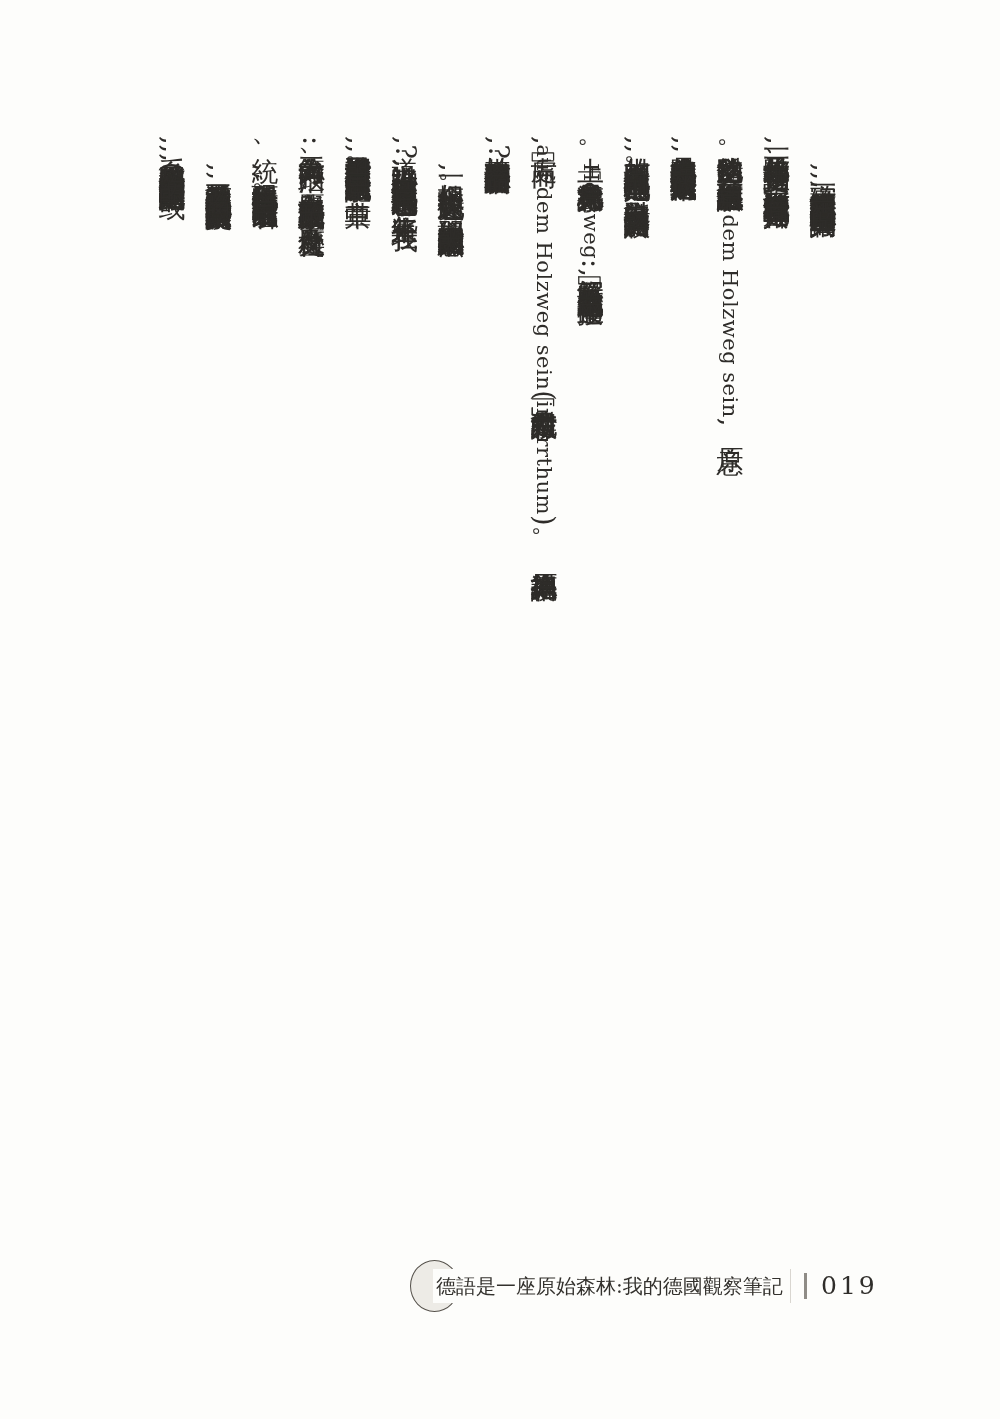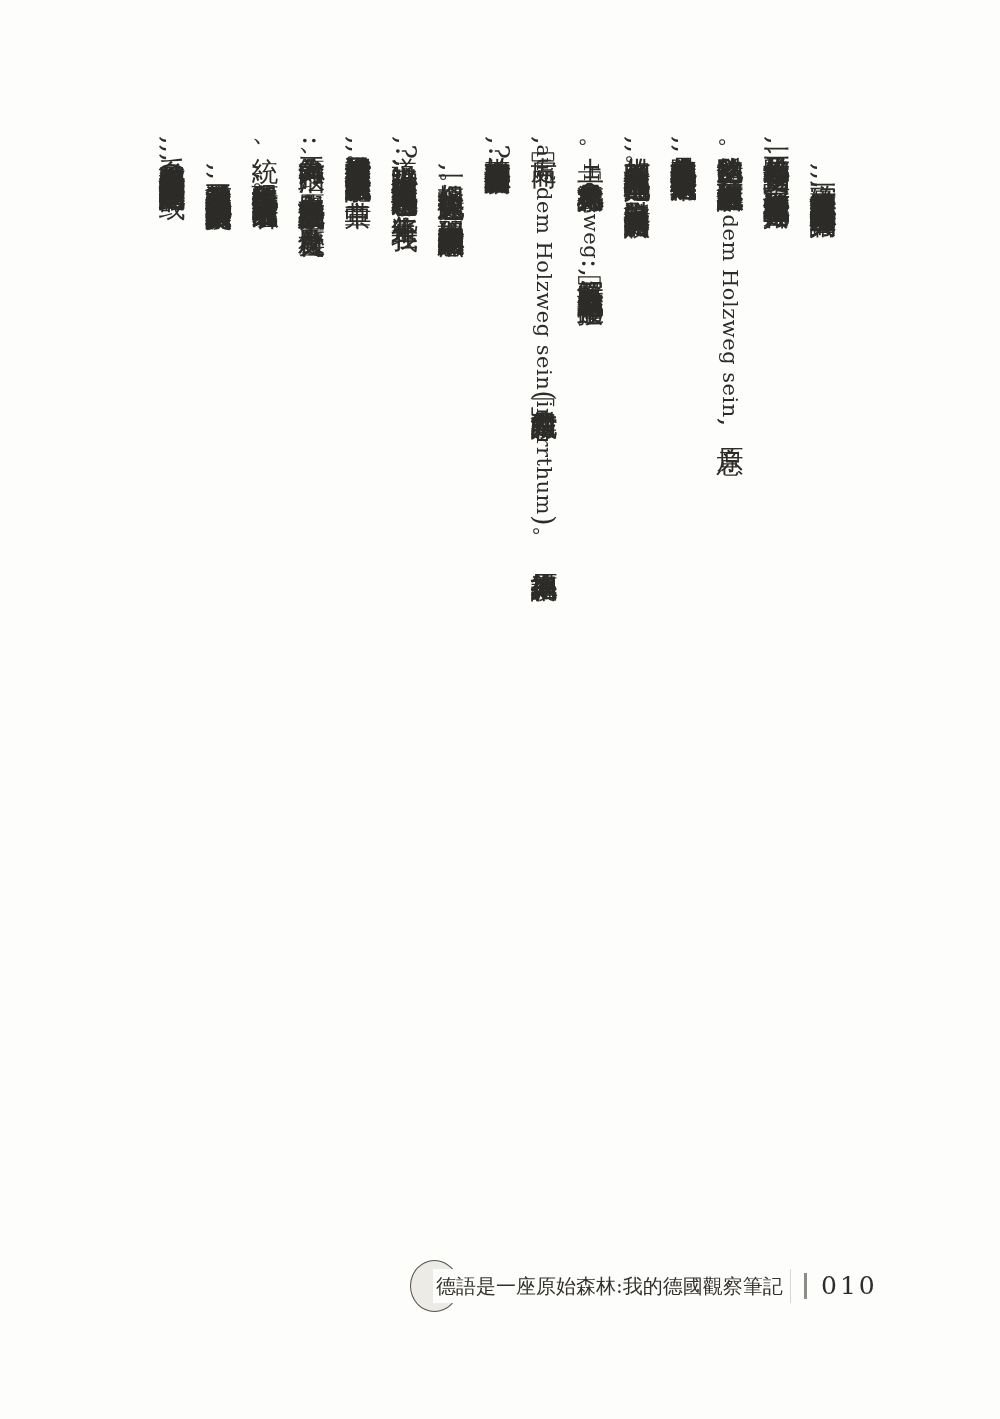--- a/index.html
+++ b/index.html
@@ -119,16 +119,16 @@
       <div class="text-column indent"><span>我並不是讀德文系的,接觸德語相對也晚,大學與研究所讀的是外交學系及政治學</span></div>
       <div class="text-column"><span>系,都是美國主導的學科,課堂上讀的都是美國學者的著作,因此英語才是最重要的(或</span></div>
     </main>
 
   <footer class="footer">
     <div class="footer-circle"></div>
     <div class="footer-title-box">
       <span class="book-title">德語是一座原始森林:我的德國觀察筆記</span>
     </div>
     <div class="footer-divider"></div>
-    <span class="page-number">010</span>
+    <span class="page-number">019</span>
   </footer>
 
 </div>
 
 </body></html>

